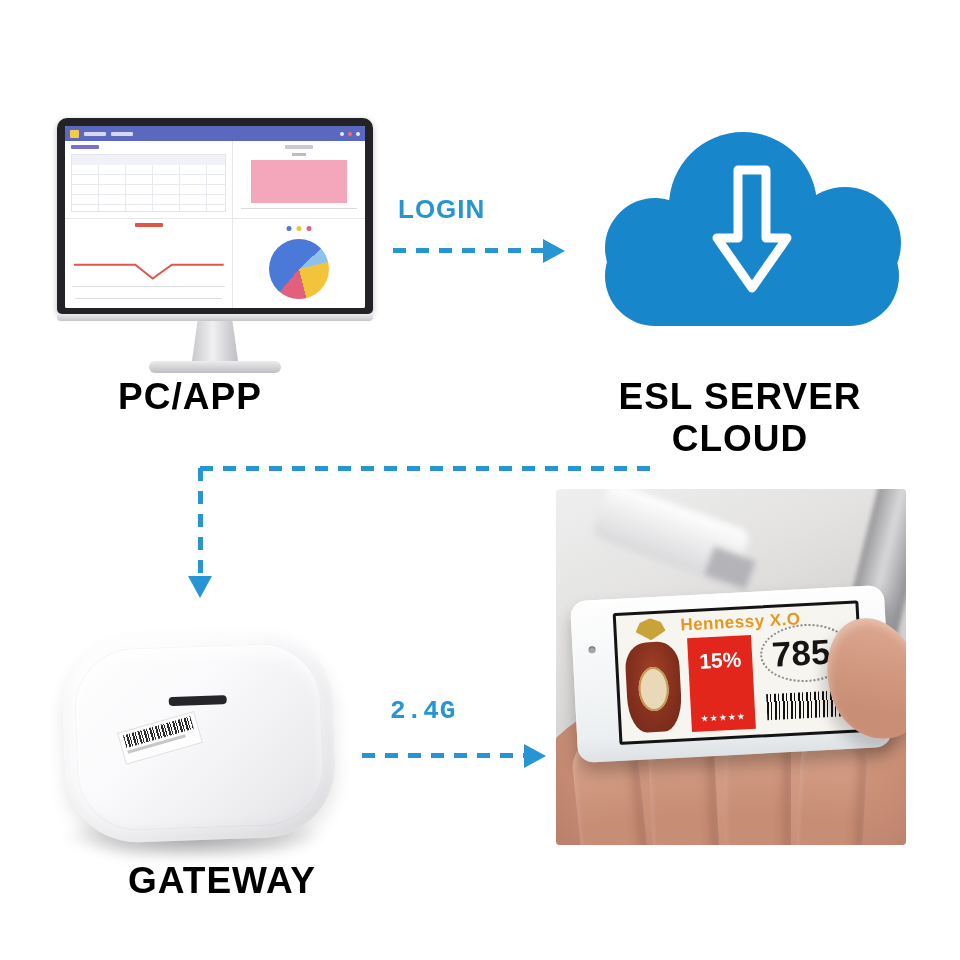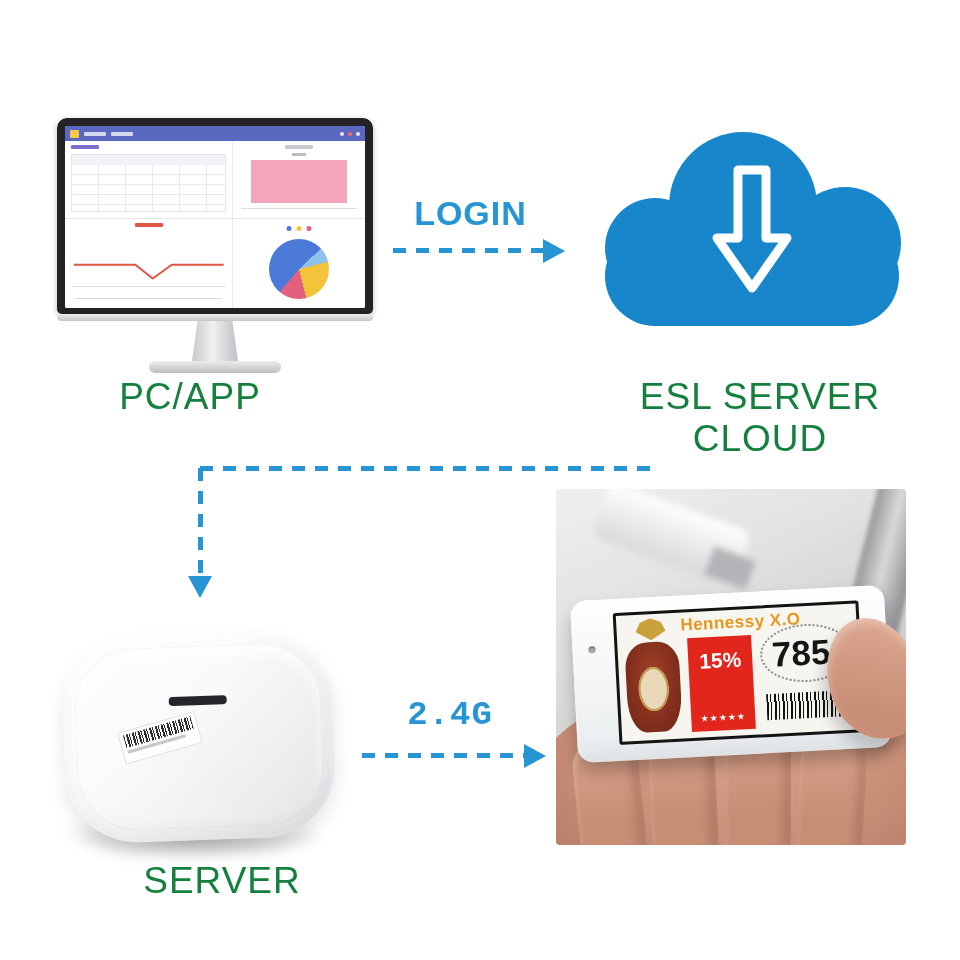--- a/index.html
+++ b/index.html
@@ -1,22 +1,22 @@
 <!DOCTYPE html>
 <html><head>
 <meta charset="utf-8">
 <style>
   html,body { margin:0; padding:0; background:#fff; }
   .canvas { position:relative; width:960px; height:960px; background:#ffffff;
             font-family:"Liberation Sans", sans-serif; overflow:hidden; }
 
   
-  .caption { position:absolute; text-align:center; font-weight:400; font-size:37px;
-             color:#15803d; letter-spacing:1px; }
-  .blue-label { position:absolute; text-align:center; font-weight:700; font-size:34px;
+  .caption { position:absolute; text-align:center; font-weight:700; font-size:37px;
+             color:#000000; letter-spacing:1px; }
+  .blue-label { position:absolute; font-weight:700; font-size:26px;
                 color:#2795d4; letter-spacing:1px; }
 
   
   .dash-h { position:absolute; height:5px;
             background:repeating-linear-gradient(90deg,#2795d4 0 13px, transparent 13px 23px); }
   .dash-v { position:absolute; width:5px;
             background:repeating-linear-gradient(180deg,#2795d4 0 13px, transparent 13px 23px); }
   .arrow-right { position:absolute; width:0; height:0;
                  border-left:22px solid #2795d4; border-top:12px solid transparent;
                  border-bottom:12px solid transparent; }
@@ -227,37 +227,37 @@
   <div class="dash-h" style="left:393px; top:248px; width:150px;"></div>
   <div class="arrow-right" style="left:543px; top:239px;"></div>
 
   <svg class="cloud" style="left:593px; top:128px; width:318px; height:205px;" viewBox="0 0 318 205">
     <circle cx="62" cy="120" r="50" fill="#1886ca"></circle>
     <circle cx="150" cy="78" r="74" fill="#1886ca"></circle>
     <circle cx="252" cy="115" r="56" fill="#1886ca"></circle>
     <rect x="12" y="98" width="294" height="100" rx="50" fill="#1886ca"></rect>
     <polygon points="145,42 173,42 173,110 194,110 159,160 124,110 145,110" fill="#1886ca" stroke="#ffffff" stroke-width="9" stroke-linejoin="round"></polygon>
   </svg>
-  <div class="caption" style="left:570px; top:376px; width:380px;">ESL SERVER CLOUD</div>
+  <div class="caption" style="left:550px; top:376px; width:380px;">ESL SERVER CLOUD</div>
 
   <div class="dash-h" style="left:200px; top:466px; width:452px;"></div>
   <div class="dash-v" style="left:198px; top:468px; height:110px;"></div>
   <div class="arrow-down" style="left:188px; top:576px;"></div>
 
   <div class="gateway">
     <div class="gw-shadow"></div>
     <div class="gw-body">
       <div class="gw-slot"></div>
       <div class="gw-sticker">
         <div class="gw-barcode"></div>
         <div class="gw-sticker-text"></div>
       </div>
     </div>
   </div>
-  <div class="caption" style="left:72px; top:860px; width:300px;">SERVER</div>
+  <div class="caption" style="left:72px; top:860px; width:300px;">GATEWAY</div>
 
   <div class="blue-label" style="left:390px; top:696px; width:120px;font-family:Liberation Mono, monospace;">2.4G</div>
   <div class="dash-h" style="left:362px; top:753px; width:162px;"></div>
   <div class="arrow-right" style="left:524px; top:744px;"></div>
 
   <div class="photo">
     <div class="ph-usb"></div>
     <div class="ph-usb2"></div>
     <div class="ph-metal"></div>
 

